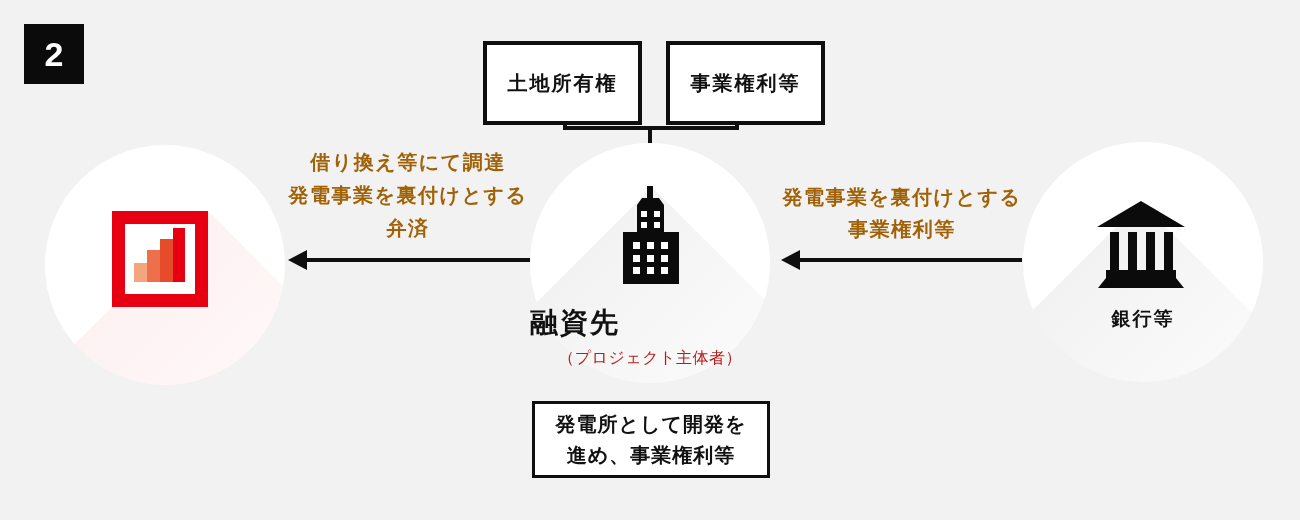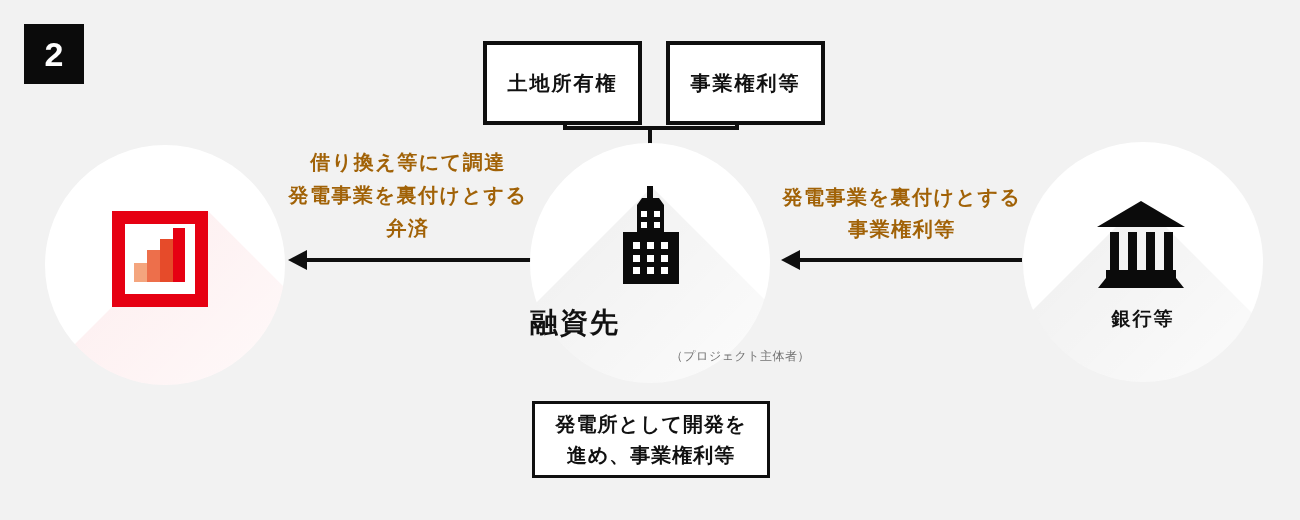--- a/index.html
+++ b/index.html
@@ -80,22 +80,22 @@
     letter-spacing:1.5px;color:#a16207;
   }
   .flow-repayment{left:283px;top:146px;width:250px;line-height:33px;}
   .flow-loan{left:772px;top:181px;width:260px;line-height:32px;}
 
   .node-title{
     left:530px;top:304px;width:240px;
     font-size:28px;font-weight:bold;letter-spacing:2px;
   }
   .node-subtitle{
-    left:490px;top:348px;width:320px;text-align:right;
-    font-size:12px;font-weight:500;letter-spacing:0.5px;color:#737373;
+    left:490px;top:348px;width:320px;text-align:center;
+    font-size:16px;font-weight:500;letter-spacing:0.5px;color:#b91c1c;
   }
   .bank-label{
     left:1023px;top:306px;width:240px;text-align:center;
     font-size:19px;font-weight:bold;letter-spacing:2px;
   }
 
   
   .bbox{
     left:532px;top:401px;width:238px;height:77px;
     background:#fff;border:3px solid #0f0f0f;box-sizing:border-box;

